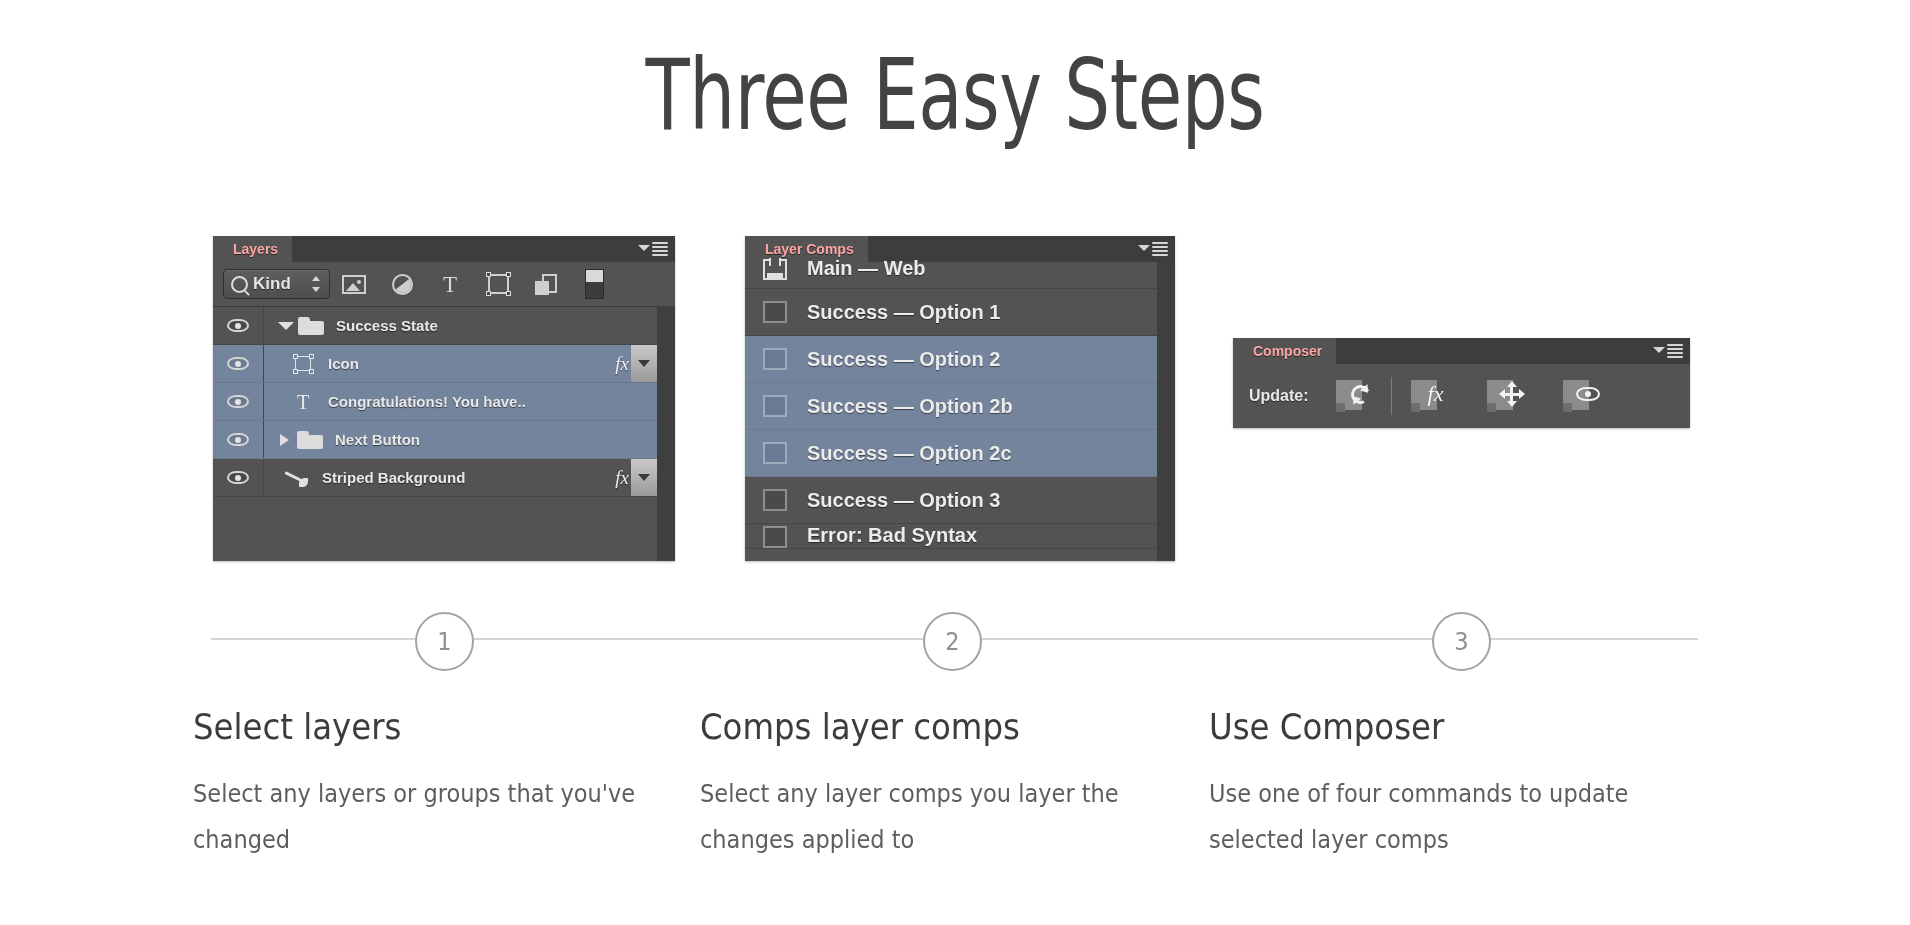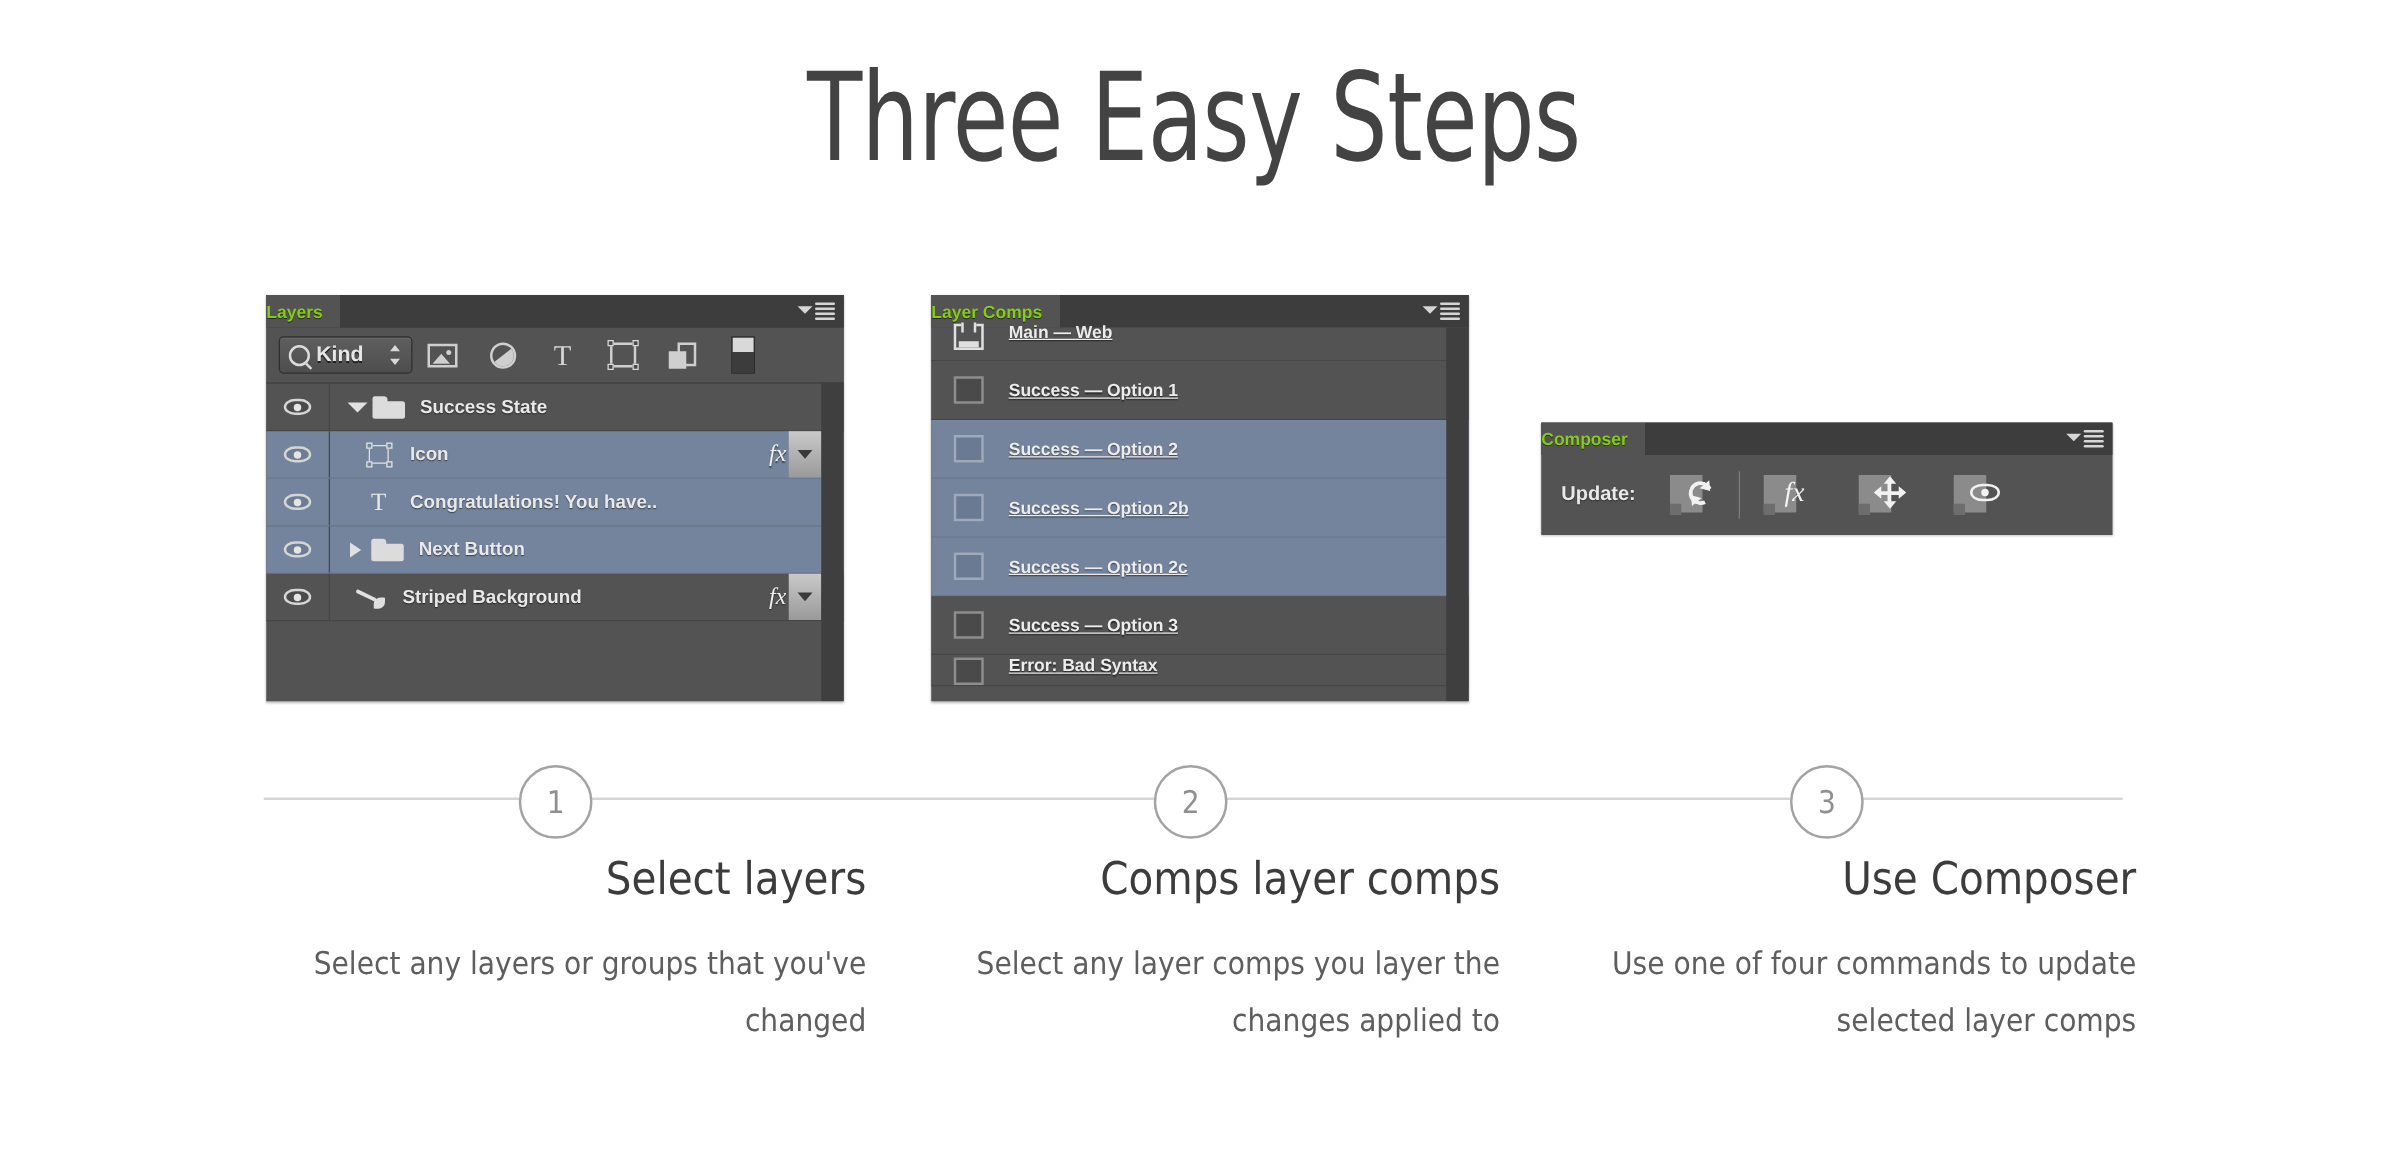--- a/index.html
+++ b/index.html
@@ -34,25 +34,25 @@
   }
   .ps-titlebar{
     position:relative;
     height:26px;
     background:#3d3d3d;
     display:flex;
     align-items:stretch;
   }
   .ps-tab{
     background:#535353;
-    color:#84cc16;
+    color:#fca5a5;
     font-size:14px;
     font-weight:bold;
     line-height:26px;
-    padding:0 14px 0 0;
+    padding:0 14px 0 20px;
     white-space:nowrap;
     text-shadow:0 1px 0 rgba(0,0,0,.55);
   }
   .ps-tab-rest{flex:1 1 auto;background:#3d3d3d;}
   .ps-menu-icon{
     position:absolute; right:7px; top:6px;
     width:30px;height:15px;
   }
   .ps-menu-icon .tri{
     position:absolute;left:0;top:3px;width:0;height:0;
@@ -151,22 +151,22 @@
   
   #comps-panel{left:745px;top:236px;width:430px;height:325px;}
   .comp-rows{position:relative;}
   .comp-row{position:relative;height:46px;display:flex;align-items:center;
       background:#535353;border-bottom:1px solid #474747;}
   .comp-row.selected{background:#74849c;border-bottom:1px solid #6b7a92;}
   .comp-row.clipped-top{height:26px;align-items:flex-start;}
   .comp-row.clipped-bottom{height:24px;align-items:flex-start;overflow:hidden;}
   .comp-box{width:24px;height:22px;border:2px solid #8e8e8e;background:#4a4a4a;margin-left:18px;flex:none;box-sizing:border-box;}
   .comp-row.selected .comp-box{background:#6a7a92;border-color:#9fa9ba;}
-  .comp-label{margin-left:20px;color:#ececec;font-size:14px;font-weight:bold;
-      text-shadow:0 1px 1px rgba(0,0,0,.5);white-space:nowrap;text-decoration:underline;}
+  .comp-label{margin-left:20px;color:#ececec;font-size:20px;font-weight:bold;
+      text-shadow:0 1px 1px rgba(0,0,0,.5);white-space:nowrap;}
   .comp-doc{width:24px;height:21px;margin-left:18px;flex:none;position:relative;}
   .comp-doc .sq{position:absolute;left:0;top:0;width:24px;height:21px;border:2.5px solid #e0e0e0;box-sizing:border-box;}
   .comp-doc .nb{position:absolute;left:6px;top:-1px;width:12px;height:8px;background:#535353;border-left:2.5px solid #e0e0e0;border-right:2.5px solid #e0e0e0;box-sizing:border-box;}
   .comp-doc .bb{position:absolute;left:4px;bottom:2px;width:16px;height:5px;background:#e0e0e0;}
 
   
   #composer-panel{left:1233px;top:338px;width:457px;height:90px;}
   .composer-body{height:64px;display:flex;align-items:center;padding-left:16px;}
   .composer-label{color:#e9e9e9;font-size:16px;font-weight:bold;text-shadow:0 1px 1px rgba(0,0,0,.5);}
   .comp-cmd{width:62px;height:42px;display:flex;align-items:center;justify-content:center;flex:none;}
@@ -201,21 +201,21 @@
     position:absolute;top:612px;width:55px;height:55px;border-radius:50%;
     border:2px solid #a3a3a3;background:#ffffff;
     display:flex;align-items:center;justify-content:center;
     color:#909090;font-size:25px;font-weight:400;
     font-family:"DejaVu Sans Condensed","Liberation Sans",sans-serif;
   }
   #step-circle-1{left:415px;}
   #step-circle-2{left:923px;}
   #step-circle-3{left:1432px;}
 
-  .step-col{position:absolute;top:682px;width:500px;text-align:right;}
+  .step-col{position:absolute;top:705px;width:500px;text-align:left;}
   #step-col-1{left:193px;}
   #step-col-2{left:700px;}
   #step-col-3{left:1209px;}
   .step-title{
     font-family:"DejaVu Sans Condensed","Liberation Sans",sans-serif;
     font-weight:400;font-size:36px;color:#3c3c3c;line-height:44px;
     white-space:nowrap;
   }
   .step-desc{
     margin-top:22px;

